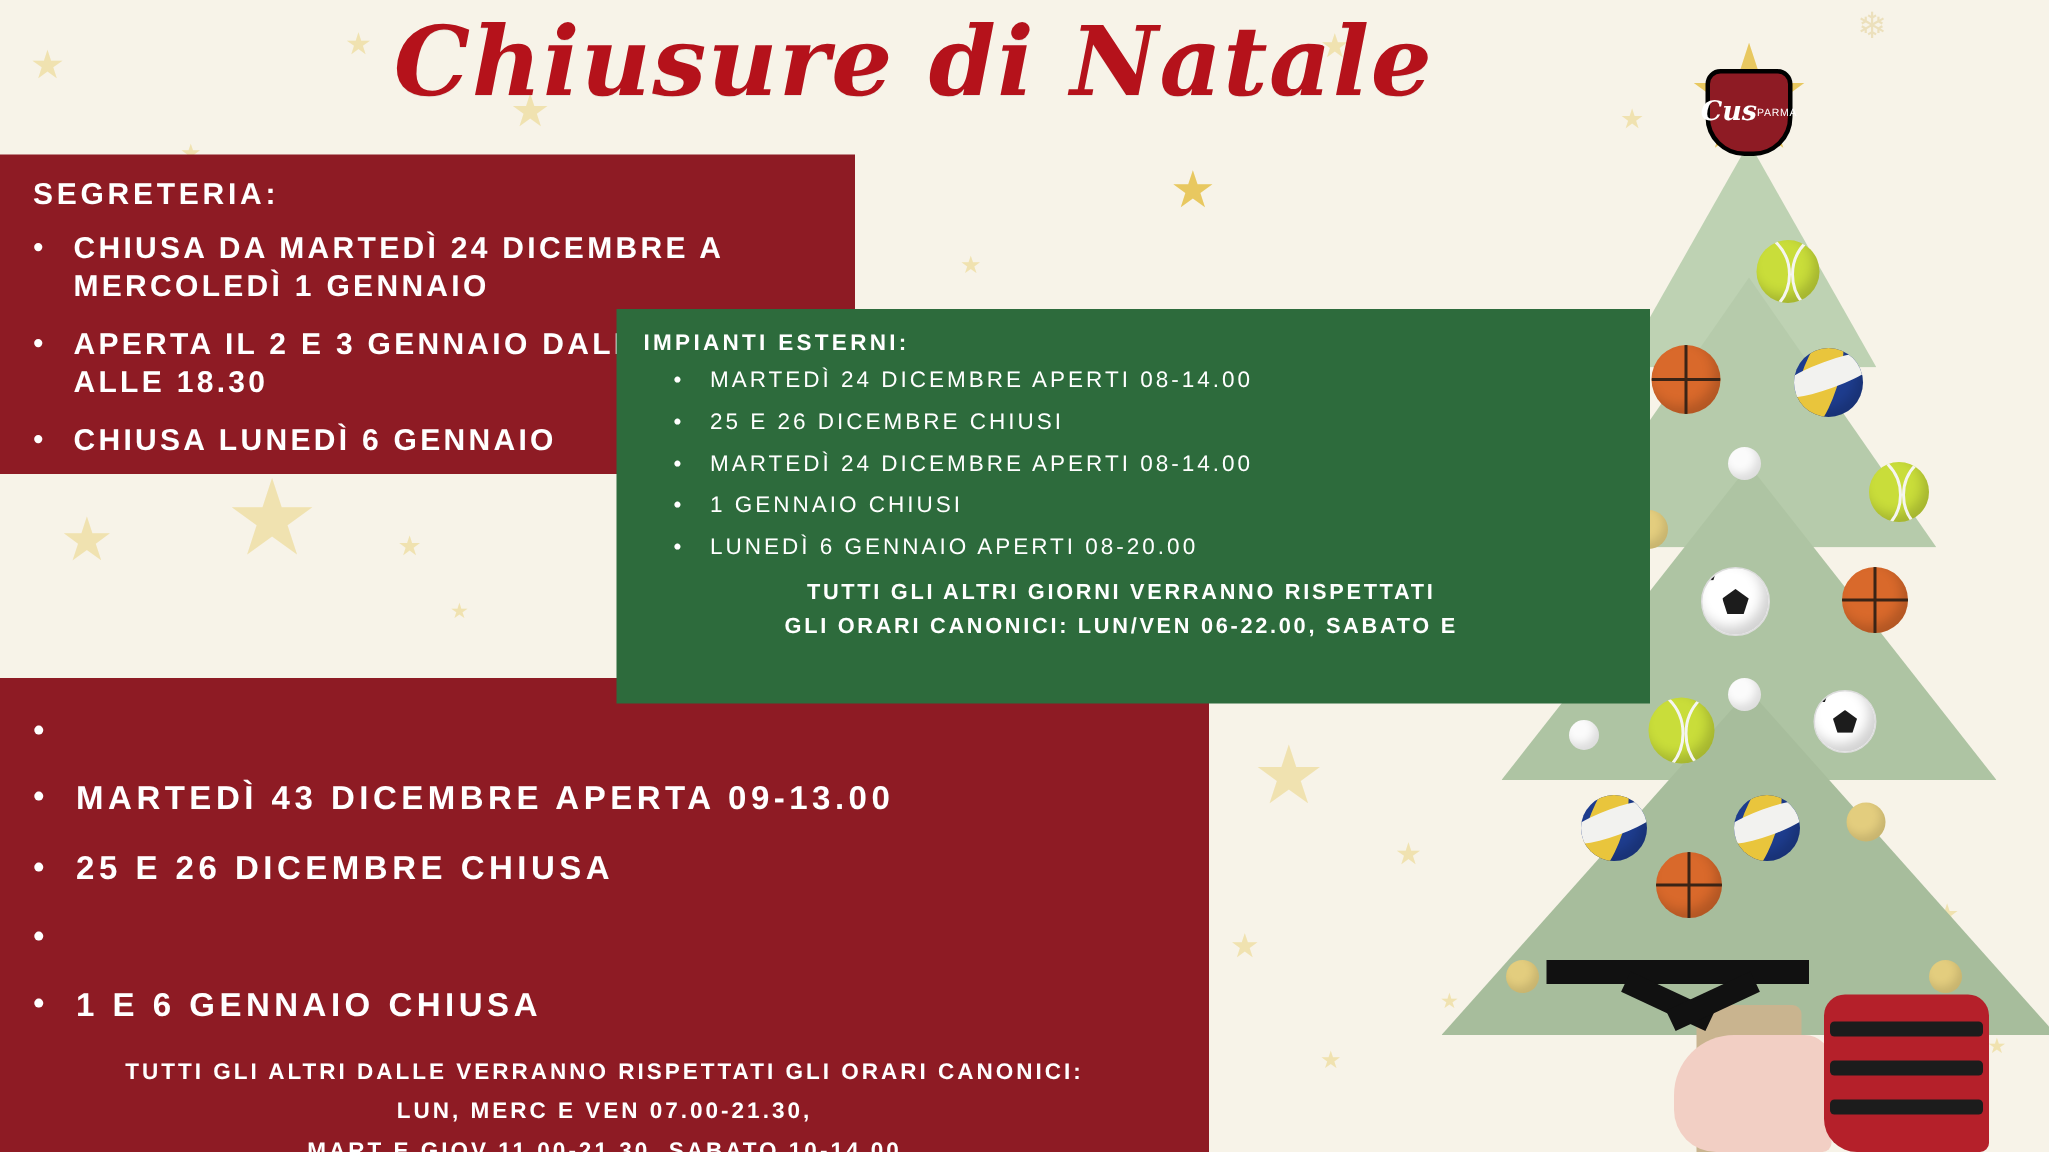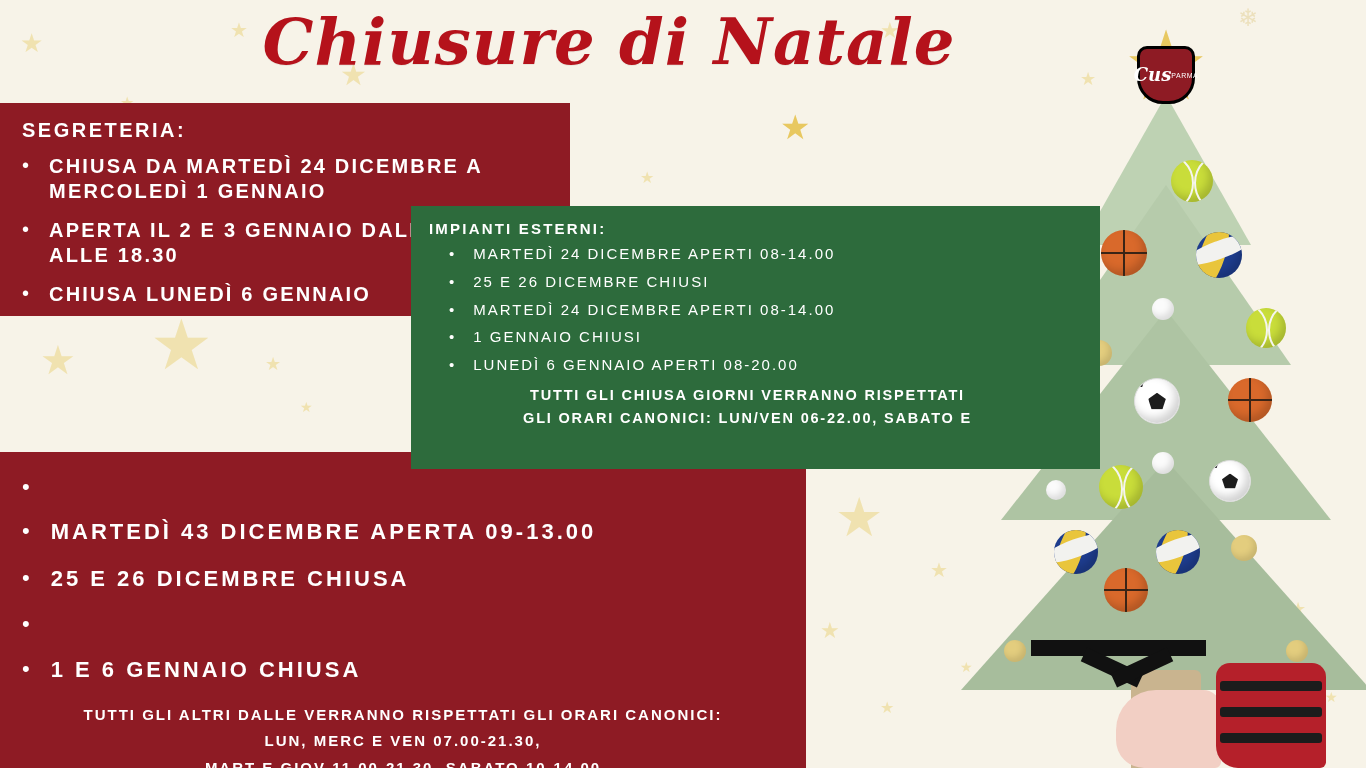--- a/index.html
+++ b/index.html
@@ -414,21 +414,21 @@
     <div class="bullet-line">
       <span class="dot">•</span>
       <span class="txt">1 GENNAIO CHIUSI</span>
     </div>
     <div class="bullet-line">
       <span class="dot">•</span>
       <span class="txt">LUNEDÌ 6 GENNAIO APERTI 08-20.00</span>
     </div>
 
     <div class="note">
-      <div>TUTTI GLI CHIUSA GIORNI VERRANNO RISPETTATI</div>
+      <div>TUTTI GLI ALTRI GIORNI VERRANNO RISPETTATI</div>
       <div>GLI ORARI CANONICI:  LUN/VEN 06-22.00, SABATO E</div>
     </div>
   </div>
 
   <div id="pesi-panel">
     <div class="bullet-line">
       <span class="dot">•</span>
     </div>
     <div class="bullet-line">
       <span class="dot">•</span>

